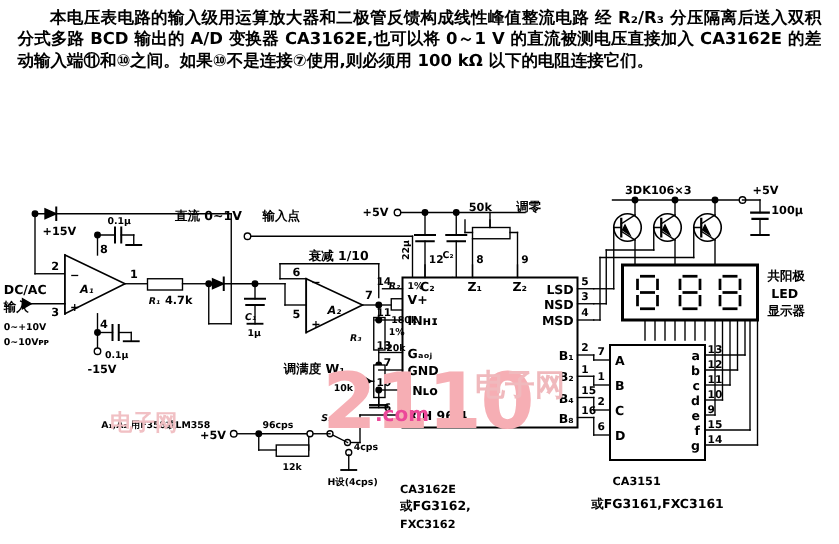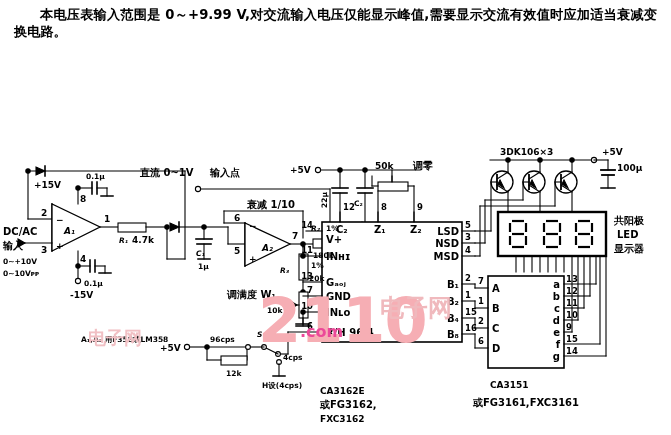--- a/index.html
+++ b/index.html
@@ -85,21 +85,21 @@
   .lbl-sm {
     font-family: "DejaVu Sans", sans-serif;
     font-size: 7.5px;
     font-weight: bold;
   }
 </style>
 </head>
 <body>
 
 <div id="article">
-  <p>本电压表输入范围是 0～+9.99 V,对交流输入电压仅能显示峰值,需要显示交流有效值时应加适当衰减变换电路。</p>
+  <p>本电压表电路的输入级用运算放大器和二极管反馈构成线性峰值整流电路 经 R₂/R₃ 分压隔离后送入双积分式多路 BCD 输出的 A/D 变换器 CA3162E,也可以将 0～1 V 的直流被测电压直接加入 CA3162E 的差动输入端⑪和⑩之间。如果⑩不是连接⑦使用,则必须用 100 kΩ 以下的电阻连接它们。</p>
 </div>
 
 <div id="diagram">
 
   <div class="wm" id="wm-num">2110</div>
   <div class="wm" id="wm-cn">电子网</div>
   <div class="wm" id="wm-dot">.com</div>
   <div class="wm" id="wm2-cn">电子网</div>
 
   <svg width="671" height="309" viewBox="0 0 671 309" xmlns="http://www.w3.org/2000/svg">

